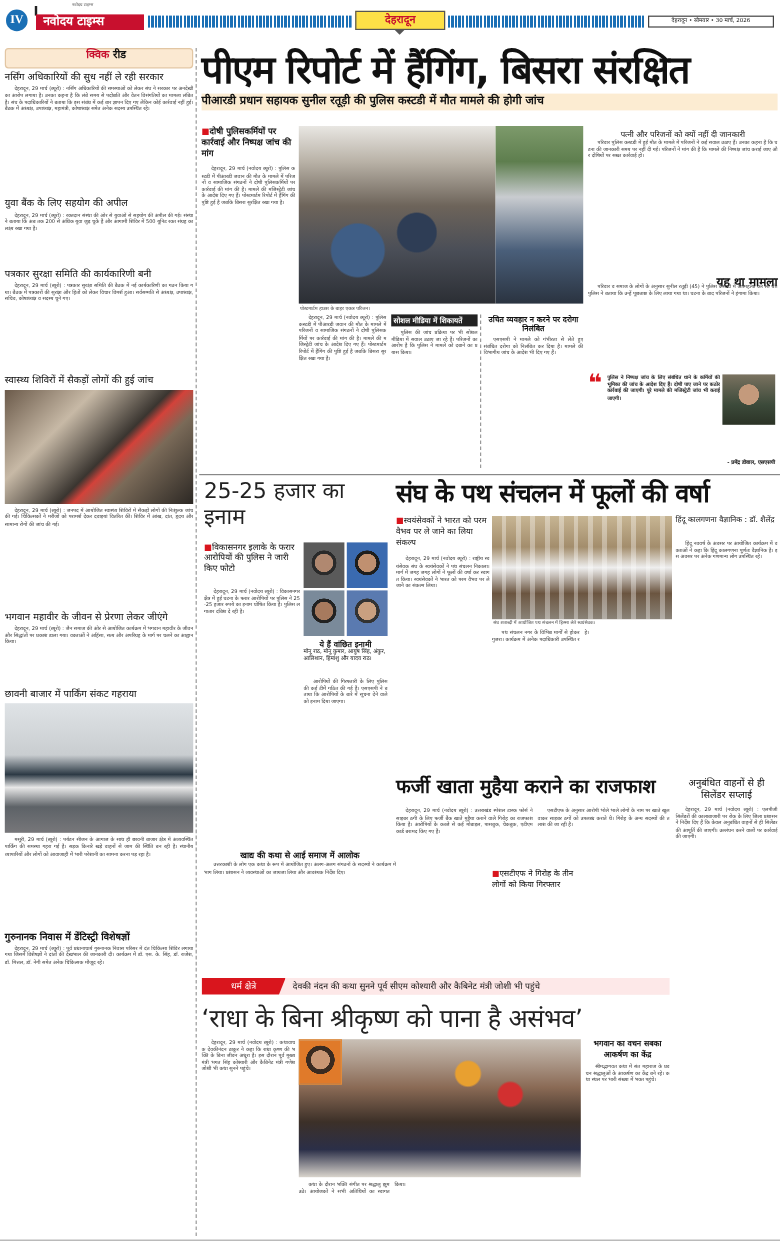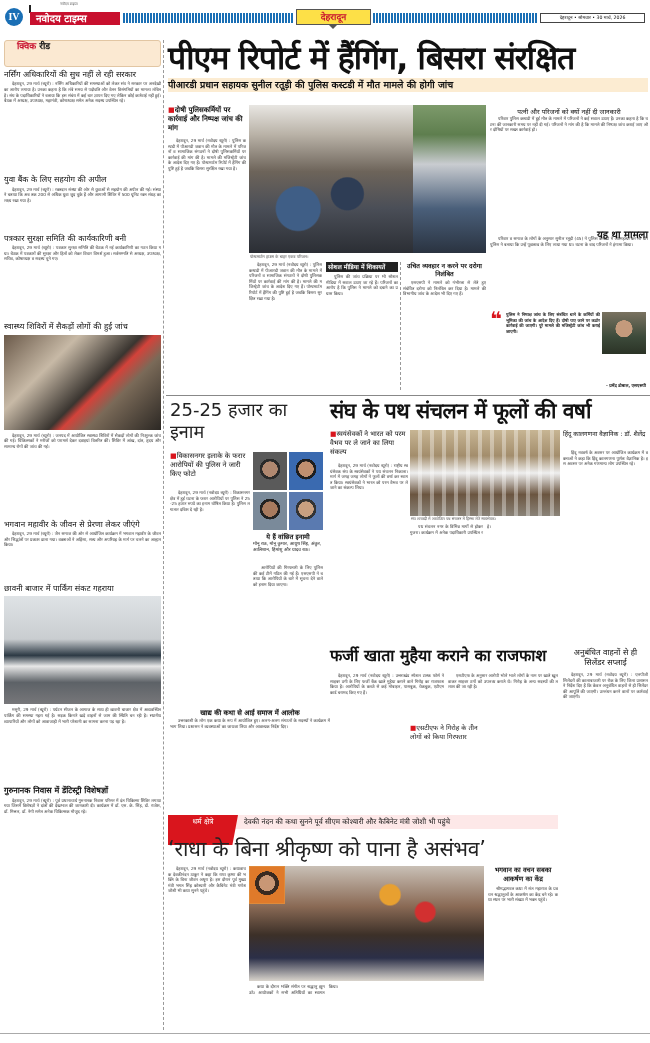--- a/index.html
+++ b/index.html
@@ -31,21 +31,21 @@
   <div class="abs" style="left:296px;top:9px;width:75px;height:16px;border:1px solid #555;background:#fde047;text-align:center;font-size:9px;font-weight:bold;color:#c8102e;line-height:14px;">
     <span>देहरादून</span>
   </div>
   <div class="abs" style="left:329px;top:25px;width:0;height:0;border-left:4px solid transparent;border-right:4px solid transparent;border-top:4px solid #555;"></div>
   <div class="abs" style="left:540px;top:13px;width:105px;height:10px;border:1px solid #444;font-size:4.6px;line-height:8px;text-align:center;background:#fff;">
     <span>देहरादून • सोमवार • 30 मार्च, 2026</span>
   </div>
 </div>
 
 <div class="abs" style="left:4px;top:40px;width:157px;height:990px;">
-  <div style="height:27px;background:#fbe9d2;border:1px solid #e2c6a3;border-radius:3px;padding-left:12px;font-size:9px;font-weight:bold;line-height:11px;">
+  <div style="height:17px;background:#fbe9d2;border:1px solid #e2c6a3;border-radius:3px;padding-left:12px;font-size:9px;font-weight:bold;line-height:11px;text-align:center;">
     <span style="color:#c8102e;">क्विक</span>
     <span>रीड</span>
   </div>
 
   <div class="hl" style="font-size:8px;font-weight:normal;margin-top:4px;">नर्सिंग अधिकारियों की सुध नहीं ले रही सरकार</div>
   <div class="txt" style="height:95px;margin-top:2px;">
       <p>देहरादून, 29 मार्च (ब्यूरो) : नर्सिंग अधिकारियों की समस्याओं को लेकर संघ ने सरकार पर अनदेखी का आरोप लगाया है। उनका कहना है कि लंबे समय से पदोन्नति और वेतन विसंगतियों का मामला लंबित है। संघ के पदाधिकारियों ने बताया कि इस संबंध में कई बार ज्ञापन दिए गए लेकिन कोई कार्रवाई नहीं हुई। बैठक में अध्यक्ष, उपाध्यक्ष, महामंत्री, कोषाध्यक्ष समेत अनेक सदस्य उपस्थित रहे।</p>
     </div>
 
   <div class="hl" style="font-size:8px;font-weight:normal;">युवा बैंक के लिए सहयोग की अपील</div>
@@ -186,21 +186,21 @@
 <div class="abs txt" style="left:448px;top:673px;width:110px;height:105px;">
     <p>एसटीएफ के अनुसार आरोपी भोले भाले लोगों के नाम पर खाते खुलवाकर साइबर ठगों को उपलब्ध कराते थे। गिरोह के अन्य सदस्यों की तलाश की जा रही है।</p>
   </div>
 
 <div class="abs" style="left:563px;top:648px;width:85px;font-size:8px;line-height:10px;text-align:center;">अनुबंधित वाहनों से ही सिलेंडर सप्लाई</div>
 <div class="abs txt" style="left:563px;top:672px;width:85px;height:355px;">
     <p>देहरादून, 29 मार्च (नवोदय ब्यूरो) : एलपीजी सिलेंडरों की कालाबाजारी पर रोक के लिए जिला प्रशासन ने निर्देश दिए हैं कि केवल अनुबंधित वाहनों से ही सिलेंडर की आपूर्ति की जाएगी। उल्लंघन करने वालों पर कार्रवाई की जाएगी।</p>
   </div>
 
 <div class="abs" style="left:168px;top:815px;width:390px;height:14px;background:#fde8e8;">
-  <div class="abs" style="left:0;top:0;width:70px;height:30px;background:#d9151d;color:#fff;font-size:7.5px;line-height:14px;text-align:center;clip-path:polygon(0 0,100% 0,92% 100%,0 100%);">
+  <div class="abs" style="left:0;top:0;width:70px;height:14px;background:#d9151d;color:#fff;font-size:7.5px;line-height:14px;text-align:center;clip-path:polygon(0 0,100% 0,92% 100%,0 100%);">
     <span>धर्म क्षेत्रे</span>
   </div>
   <div class="abs" style="left:76px;top:0;font-size:7.2px;line-height:14px;white-space:nowrap;">देवकी नंदन की कथा सुनने पूर्व सीएम कोश्यारी और कैबिनेट मंत्री जोशी भी पहुंचे</div>
 </div>
 
 <div class="abs" style="left:168px;top:834px;width:390px;font-size:21px;white-space:nowrap;color:#222;letter-spacing:-0.3px;">‘राधा के बिना श्रीकृष्ण को पाना है असंभव’</div>
 <div class="abs txt" style="left:168px;top:866px;width:78px;height:160px;">
     <p>देहरादून, 29 मार्च (नवोदय ब्यूरो) : कथावाचक देवकीनंदन ठाकुर ने कहा कि राधा कृष्ण की भक्ति के बिना जीवन अधूरा है। इस दौरान पूर्व मुख्यमंत्री भगत सिंह कोश्यारी और कैबिनेट मंत्री गणेश जोशी भी कथा सुनने पहुंचे।</p>
   </div>
 <div class="abs photo" style="left:249px;top:866px;width:36px;height:38px;border:1px solid #e08a3a;background:radial-gradient(circle at 50% 45%,#c99775 0 30%,#3a2a20 31% 45%,#e07a2a 46%);"></div>

